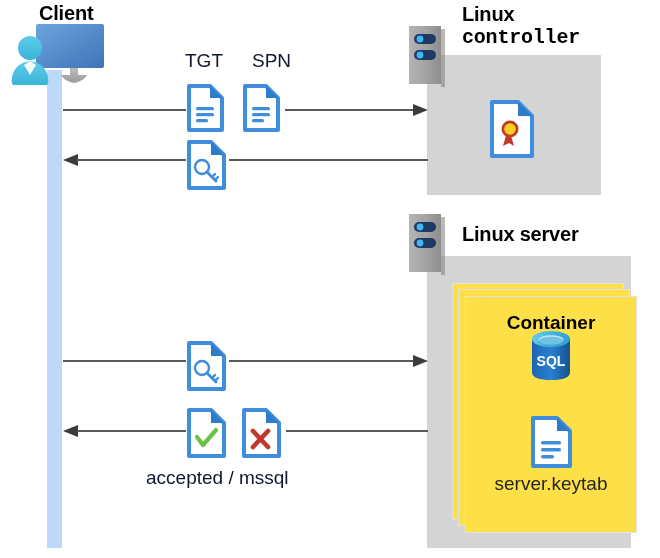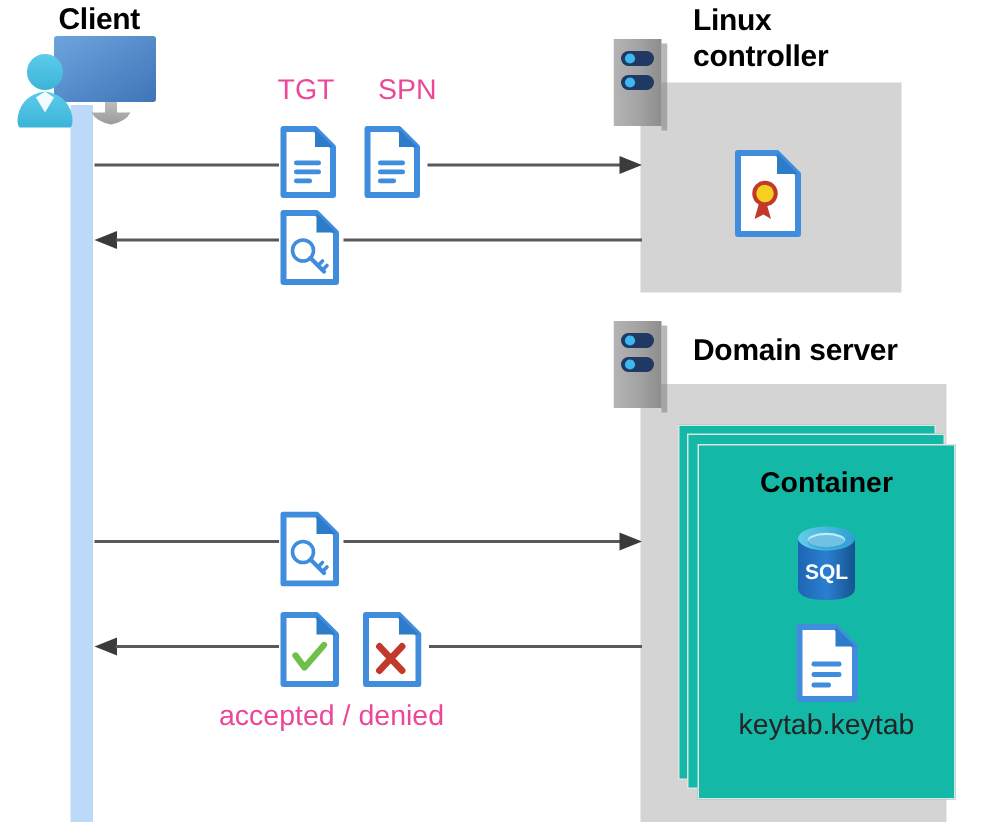--- a/index.html
+++ b/index.html
@@ -2,32 +2,32 @@
 <html><head>
 <meta charset="utf-8">
 <style>
   html,body{margin:0;padding:0;background:#ffffff;}
   body{width:660px;height:558px;position:relative;overflow:hidden;
        font-family:"Liberation Sans","DejaVu Sans",sans-serif;color:#1a1a1a;}
   .abs{position:absolute;}
 
   
   .title-bold{font-weight:bold;font-size:20px;color:#000;line-height:24px;letter-spacing:-0.2px;}
-  .lbl{font-size:19px;color:#ec4899;line-height:22px;}
+  .lbl{font-size:19px;color:#0f172a;line-height:22px;}
 
   
   #lifeline{left:47px;top:70px;width:15px;height:478px;background:#bcd9fa;}
 
   
   .graybox{background:#d4d4d4;}
   #dc-box{left:427px;top:55px;width:174px;height:140px;}
   #linux-box{left:427px;top:256px;width:204px;height:292px;}
 
   
-  .card{background:#14b8a6;border:1px solid #e2e2e2;box-shadow:0 0 0 0 rgba(0,0,0,0);}
+  .card{background:#fde047;border:1px solid #e2e2e2;box-shadow:0 0 0 0 rgba(0,0,0,0);}
   #card3{left:452px;top:283px;width:170px;height:235px;}
   #card2{left:458px;top:289px;width:170px;height:235px;}
   #card1{left:465px;top:296px;width:170px;height:235px;}
 
   
   .arrow-svg{position:absolute;overflow:visible;}
 </style>
 </head>
 <body>
 
@@ -77,21 +77,21 @@
     <rect x="0" y="0" width="32" height="58" fill="url(#srvG)"></rect>
     <rect x="5" y="8" width="22" height="10" rx="5" fill="#1f3864"></rect>
     <circle cx="11" cy="13" r="3.4" fill="#3db8f0"></circle>
     <rect x="5" y="24" width="22" height="10" rx="5" fill="#1f3864"></rect>
     <circle cx="11" cy="29" r="3.4" fill="#3db8f0"></circle>
     <rect x="32" y="3" width="4" height="58" fill="#7d7d7d" opacity="0.55"></rect>
   </svg>
 </div>
 
 <div class="abs title-bold" style="left:462px;top:2px;">Linux</div>
-<div class="abs title-bold" style="left:462px;top:26px;">controller</div>
+<div class="abs title-bold" style="left:462px;top:26px;font-family:Liberation Mono, monospace;">controller</div>
 
 <div class="abs" style="left:489px;top:100px;width:46px;height:58px;">
   <svg width="46" height="58" viewBox="0 0 46 58">
     <path d="M3 2 h26 l14 14 v40 h-40 z" fill="#ffffff" stroke="#3f8ddc" stroke-width="4" stroke-linejoin="round"></path>
     <path d="M29 2 l14 14 h-14 z" fill="#2d7cc9"></path>
     <path d="M18 32 l-4 14 l6 -3 l5 3 l-4 -14 z" fill="#c0392b"></path>
     <circle cx="21" cy="29" r="8.5" fill="#c0392b"></circle>
     <circle cx="21" cy="29" r="5.8" fill="#f5d020"></circle>
   </svg>
 </div>
@@ -102,28 +102,28 @@
   <svg width="36" height="62" viewBox="0 0 36 62">
     <rect x="0" y="0" width="32" height="58" fill="url(#srvG)"></rect>
     <rect x="5" y="8" width="22" height="10" rx="5" fill="#1f3864"></rect>
     <circle cx="11" cy="13" r="3.4" fill="#3db8f0"></circle>
     <rect x="5" y="24" width="22" height="10" rx="5" fill="#1f3864"></rect>
     <circle cx="11" cy="29" r="3.4" fill="#3db8f0"></circle>
     <rect x="32" y="3" width="4" height="58" fill="#7d7d7d" opacity="0.55"></rect>
   </svg>
 </div>
 
-<div class="abs title-bold" style="left:462px;top:222px;">Domain server</div>
+<div class="abs title-bold" style="left:462px;top:222px;">Linux server</div>
 
 <div class="abs card" id="card3"></div>
 <div class="abs card" id="card2"></div>
 <div class="abs card" id="card1">
   <div style="position:absolute;left:0;right:0;top:15px;text-align:center;font-weight:bold;font-size:19px;color:#000;">Container</div>
 
-  <div style="position:absolute;left:50%;top:52px;transform:translateX(-50%);width:48px;height:54px;">
+  <div style="position:absolute;left:50%;top:32px;transform:translateX(-50%);width:48px;height:54px;">
     <svg width="48" height="54" viewBox="0 0 48 54">
       <defs>
         <linearGradient id="sqlBody" x1="0" y1="0" x2="1" y2="0">
           <stop offset="0%" stop-color="#1e64b4"></stop>
             <stop offset="50%" stop-color="#2a7fd0"></stop>
           <stop offset="100%" stop-color="#15538f"></stop>
         </linearGradient>
         <linearGradient id="sqlTop" x1="0" y1="0" x2="1" y2="0">
           <stop offset="0%" stop-color="#63cde8"></stop>
             <stop offset="100%" stop-color="#2f9fd4"></stop>
@@ -140,21 +140,21 @@
   <div style="position:absolute;left:50%;top:119px;transform:translateX(-50%);width:42px;height:52px;">
     <svg width="42" height="52" viewBox="0 0 42 52">
       <path d="M3 2 h24 l13 13 v35 h-37 z" fill="#ffffff" stroke="#3f8ddc" stroke-width="4" stroke-linejoin="round"></path>
       <path d="M27 2 l13 13 h-13 z" fill="#2d7cc9"></path>
       <rect x="11" y="25" width="20" height="3.4" rx="1.6" fill="#3f8ddc"></rect>
       <rect x="11" y="32" width="20" height="3.4" rx="1.6" fill="#3f8ddc"></rect>
       <rect x="11" y="39" width="13" height="3.4" rx="1.6" fill="#3f8ddc"></rect>
     </svg>
   </div>
 
-  <div style="position:absolute;left:0;right:0;top:176px;text-align:center;font-size:19px;color:#242424;">keytab.keytab</div>
+  <div style="position:absolute;left:0;right:0;top:176px;text-align:center;font-size:19px;color:#242424;">server.keytab</div>
 </div>
 
 <div class="abs lbl" style="left:185px;top:50px;">TGT</div>
 <div class="abs lbl" style="left:252px;top:50px;">SPN</div>
 
 <svg class="arrow-svg" style="left:0;top:0;width:660px;height:558px;">
 
   <line x1="63" y1="110" x2="186" y2="110" stroke="#595959" stroke-width="2"></line>
   <line x1="285" y1="110" x2="416" y2="110" stroke="#595959" stroke-width="2"></line>
   <polygon points="428,110 413,104 413,116" fill="#3b3b3b"></polygon>
@@ -221,13 +221,13 @@
 </div>
 
 <div class="abs" style="left:241px;top:408px;width:40px;height:50px;">
   <svg width="40" height="50" viewBox="0 0 40 50">
     <path d="M3 2 h22 l13 13 v33 h-35 z" fill="#ffffff" stroke="#3f8ddc" stroke-width="4" stroke-linejoin="round"></path>
     <path d="M25 2 l13 13 h-13 z" fill="#2d7cc9"></path>
     <path d="M12 23 l15 16 M27 23 l-15 16" fill="none" stroke="#c0392b" stroke-width="4.6" stroke-linecap="round"></path>
   </svg>
 </div>
 
-<div class="abs lbl" style="left:146px;top:467px;">accepted / denied</div>
+<div class="abs lbl" style="left:146px;top:467px;">accepted / mssql</div>
 
 </body></html>

